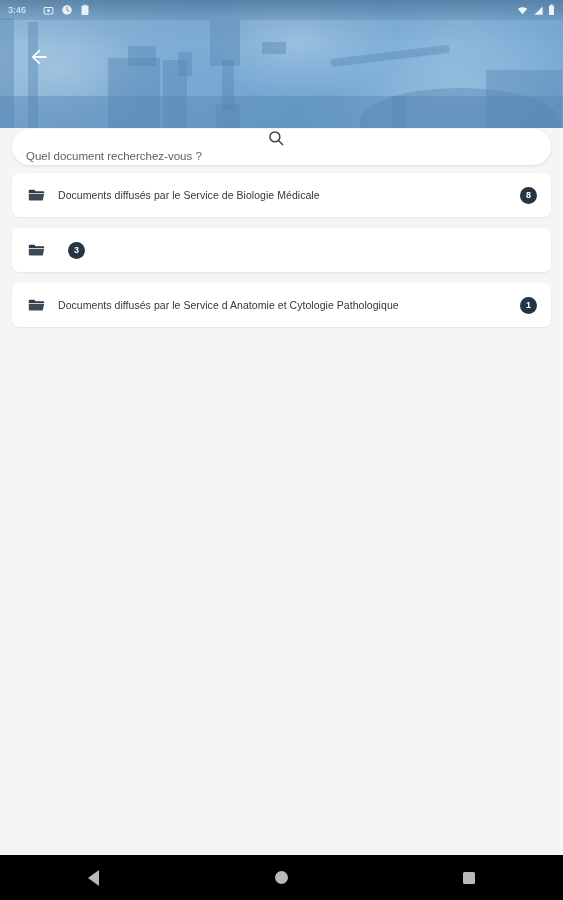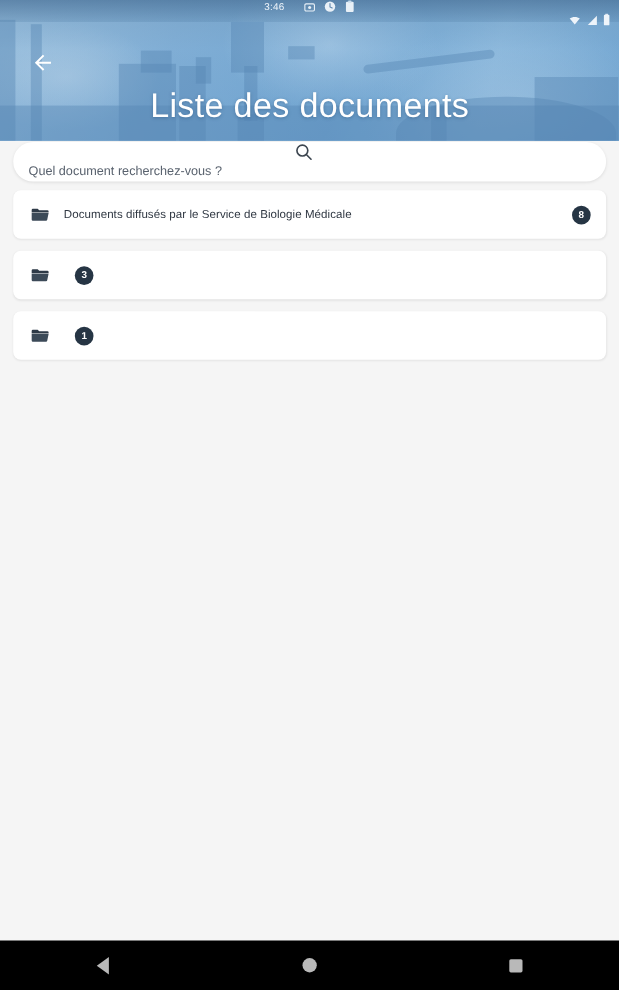--- a/index.html
+++ b/index.html
@@ -116,21 +116,20 @@
 
   
   .statusbar {
     position:absolute; left:0; top:0; width:563px; height:20px;
     display:flex; align-items:center;
     padding:0 8px;
     color:#eaf2f8;
     font-size:9px;
     z-index:5;
     background:linear-gradient(180deg, rgba(60,100,140,.55), rgba(80,125,165,.25));
-    flex-direction:column;
   }
   .statusbar .sb-time { font-size:9px; letter-spacing:.2px; margin-right:10px; color:#eef4fa; }
   .statusbar .sb-left { display:flex; align-items:center; gap:7px; }
   .statusbar .sb-right { margin-left:auto; display:flex; align-items:center; gap:4px; }
   .sb-ico { display:block; }
 
   
   .navbar {
     position:absolute; left:0; bottom:0; width:563px; height:45px;
     background:#000000;
@@ -166,21 +165,20 @@
         <i class="s14"></i>
         <i class="s15"></i>
     </div>
 
     <div class="back-btn">
       <svg width="22" height="22" viewBox="0 0 24 24">
         <path d="M20 11H7.8l5.6-5.6L12 4l-8 8 8 8 1.4-1.4L7.8 13H20z" fill="#ffffff"></path>
       </svg>
     </div>
 
-    <div class="hero-title">Liste des documents</div>
   </div>
 
   <div class="statusbar">
     <div class="sb-left">
       <span class="sb-time">3:46</span>
       <svg class="sb-ico" width="11" height="11" viewBox="0 0 24 24">
         <rect x="2.5" y="5.5" width="19" height="14" rx="2.5" fill="none" stroke="#e8f0f7" stroke-width="2.2"></rect>
         <circle cx="12" cy="12.5" r="3" fill="#e8f0f7"></circle>
       </svg>
       <svg class="sb-ico" width="12" height="12" viewBox="0 0 24 24">
@@ -232,20 +230,21 @@
         <path d="M1 8.2h22l-1.8 8.6a1.6 1.6 0 0 1-1.6 1.2H2.6A1.6 1.6 0 0 1 1 16.4z" fill="#3c4a58"></path>
       </svg>
       <span class="badge">3</span>
     </div>
 
     <div class="doc-row">
       <svg class="folder-ico" viewBox="0 0 24 20">
         <path d="M1 4a1.6 1.6 0 0 1 1.6-1.6h6.2l2 2.2h10.6A1.6 1.6 0 0 1 23 6.2v1.1H1z" fill="#2e3a47"></path>
         <path d="M1 8.2h22l-1.8 8.6a1.6 1.6 0 0 1-1.6 1.2H2.6A1.6 1.6 0 0 1 1 16.4z" fill="#3c4a58"></path>
       </svg>
+      <span class="doc-label">Documents diffusés par le Service d Anatomie et Cytologie Pathologique</span>
       <span class="badge">1</span>
     </div>
 
   </div>
 
   <div class="navbar">
     <div class="nav-btn">
       <span class="nav-tri"></span>
     </div>
     <div class="nav-btn">

